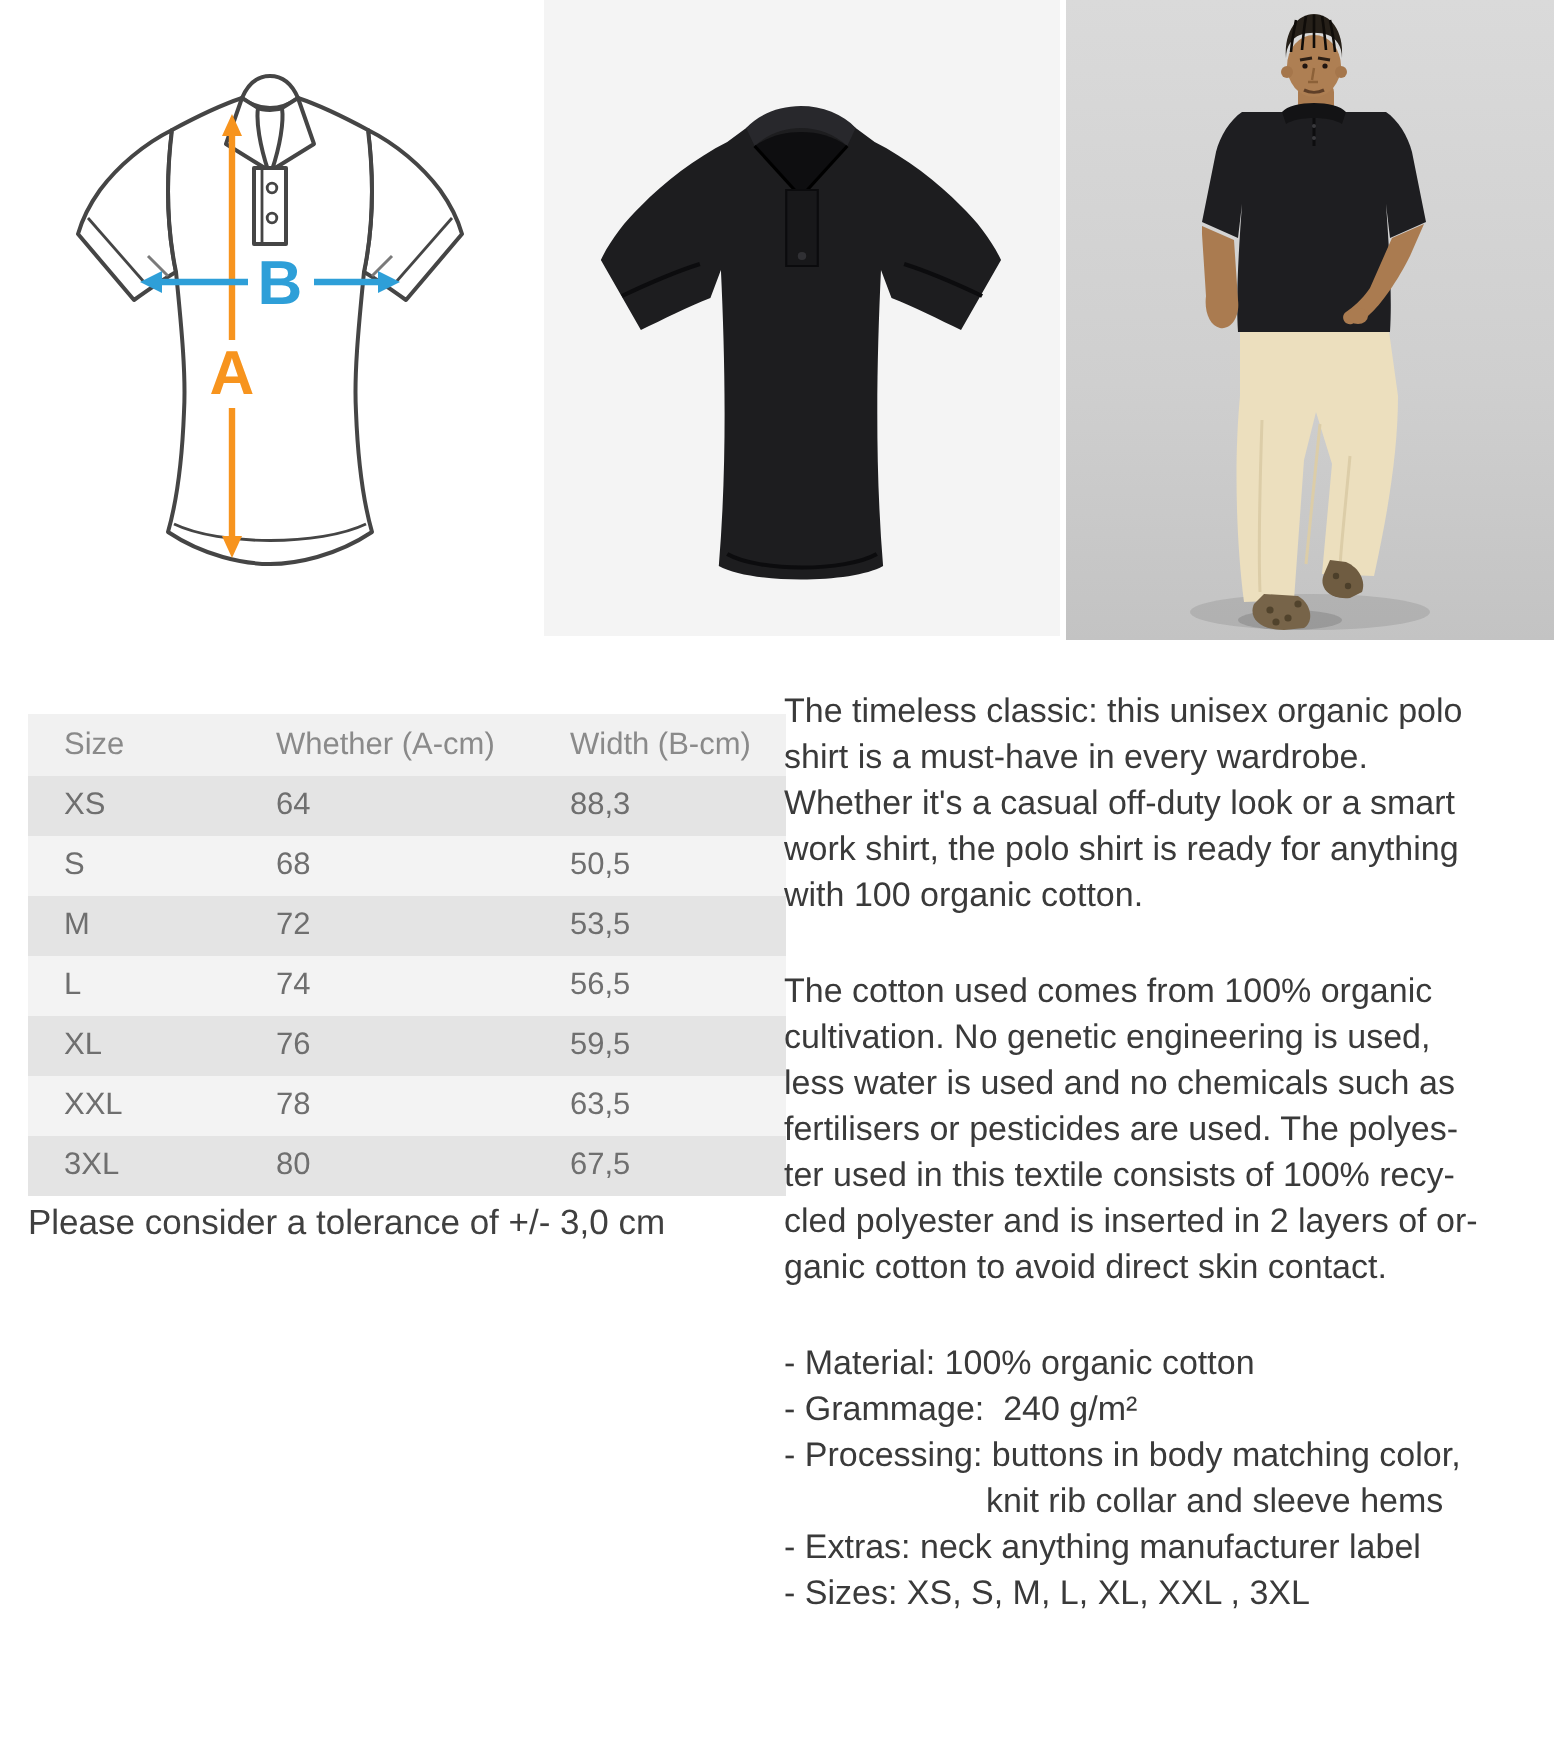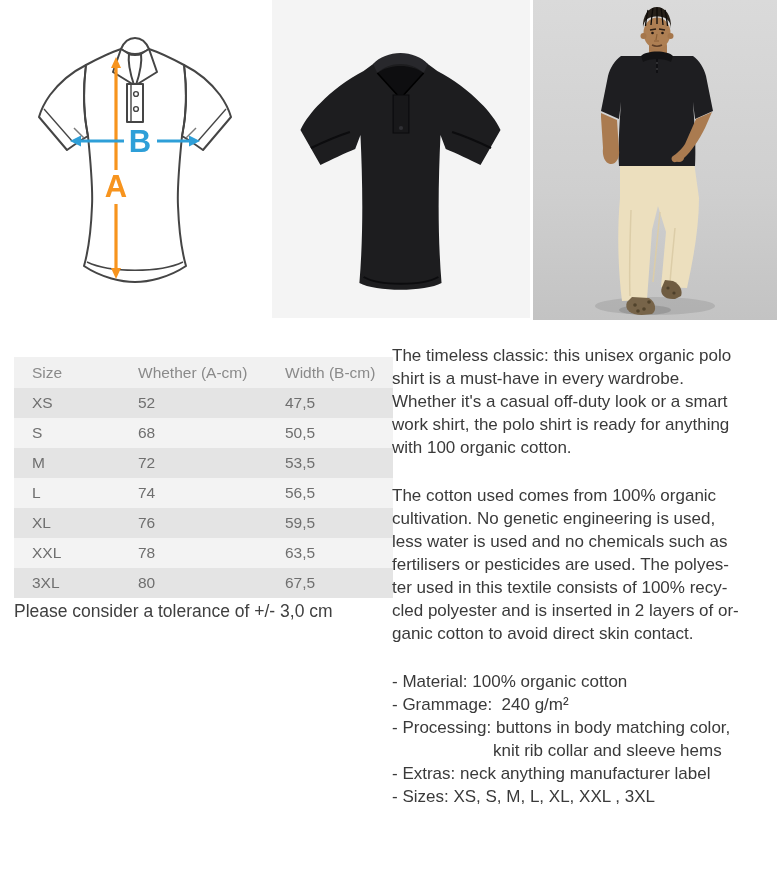--- a/index.html
+++ b/index.html
@@ -187,22 +187,22 @@
   <thead>
     <tr>
       <th>Size</th>
       <th>Whether (A-cm)</th>
       <th>Width (B-cm)</th>
     </tr>
   </thead>
   <tbody>
     <tr>
       <td>XS</td>
-      <td>52</td>
-      <td>47,5</td>
+      <td>64</td>
+      <td>88,3</td>
     </tr>
     <tr>
       <td>S</td>
       <td>68</td>
       <td>50,5</td>
     </tr>
     <tr>
       <td>M</td>
       <td>72</td>
       <td>53,5</td>

